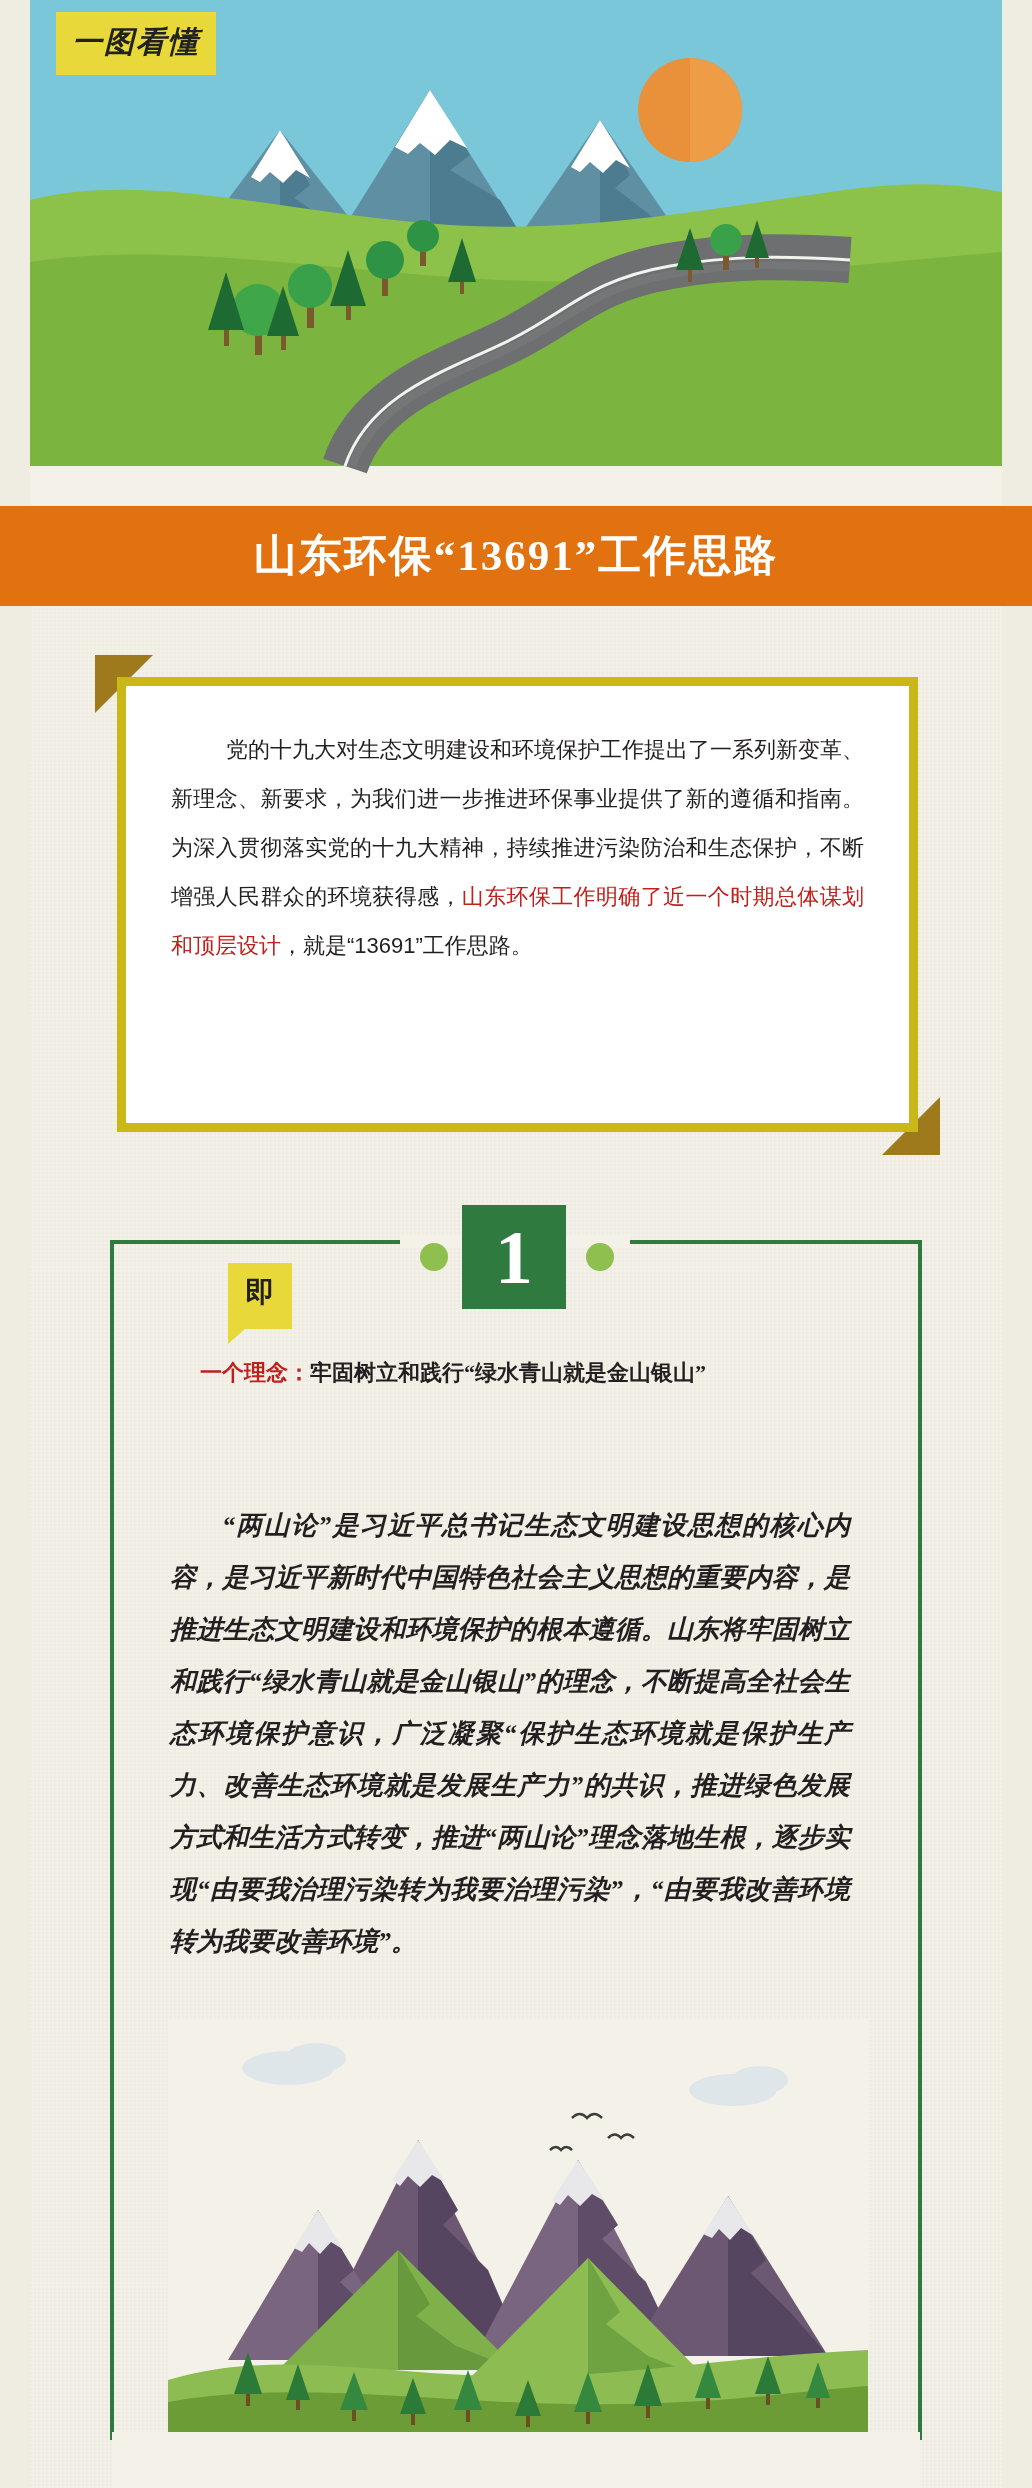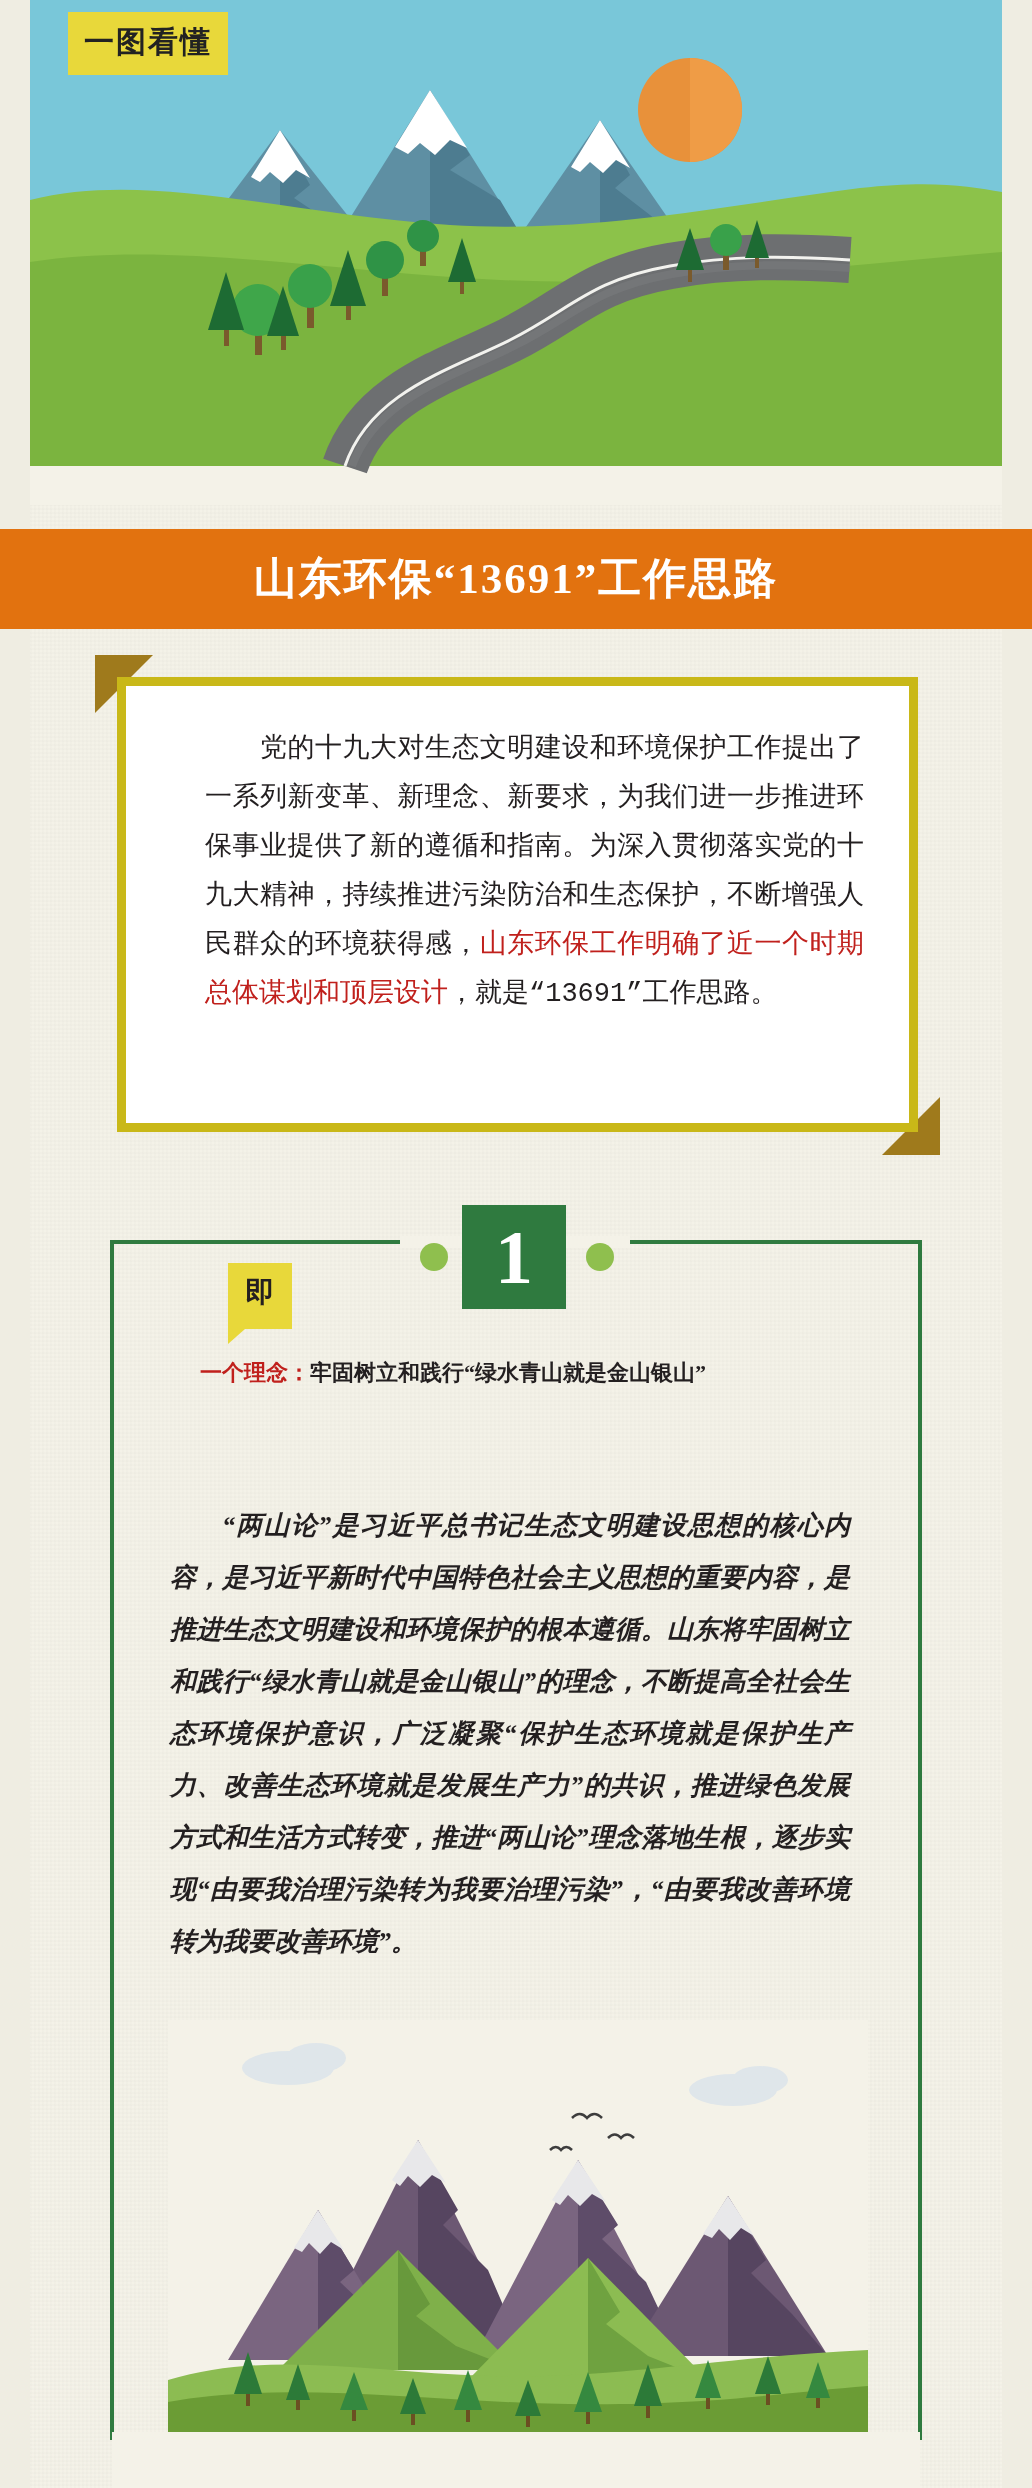--- a/index.html
+++ b/index.html
@@ -40,37 +40,38 @@
     top: 0;
     width: 972px;
     height: 505px;
     overflow: hidden;
   }
   .hero svg { display: block; }
 
   
   .tag {
     position: absolute;
-    left: 68px;
+    left: 56px;
     top: 12px;
     background: #e8d83a;
     color: #222;
     font-size: 30px;
     font-weight: bold;
     letter-spacing: 2px;
     padding: 10px 16px 12px 16px;
     font-family: "Liberation Serif", serif;
     z-index: 5;
+    font-style: italic;
   }
 
   
   .title-band {
     position: absolute;
     left: 0;
-    top: 529px;
+    top: 506px;
     width: 1032px;
     height: 100px;
     background: #e2720f;
   }
   .title-band .title-inner {
     position: absolute;
     left: 30px;
     top: 0;
     width: 972px;
     height: 100px;
@@ -110,27 +111,26 @@
     position: absolute;
     left: 36px;
     top: 36px;
     width: 773px;
     height: 427px;
     background: #ffffff;
     box-sizing: border-box;
     padding: 34px 40px;
   }
   .intro-text {
-    font-size: 27px;
+    font-size: 22px;
     line-height: 49px;
     color: #231f20;
     text-align: justify;
-    font-family: Liberation Mono, monospace;
+    font-family: Liberation Sans, sans-serif;
     text-indent: 55px;
-    margin-left: 34px;
   }
   .intro-text .hl { color: #c0201c; }
   .corner {
     position: absolute;
     width: 0;
     height: 0;
   }
   .corner.tl {
     left: 0; top: 0;
     border-top: 58px solid #9f7a1c;

